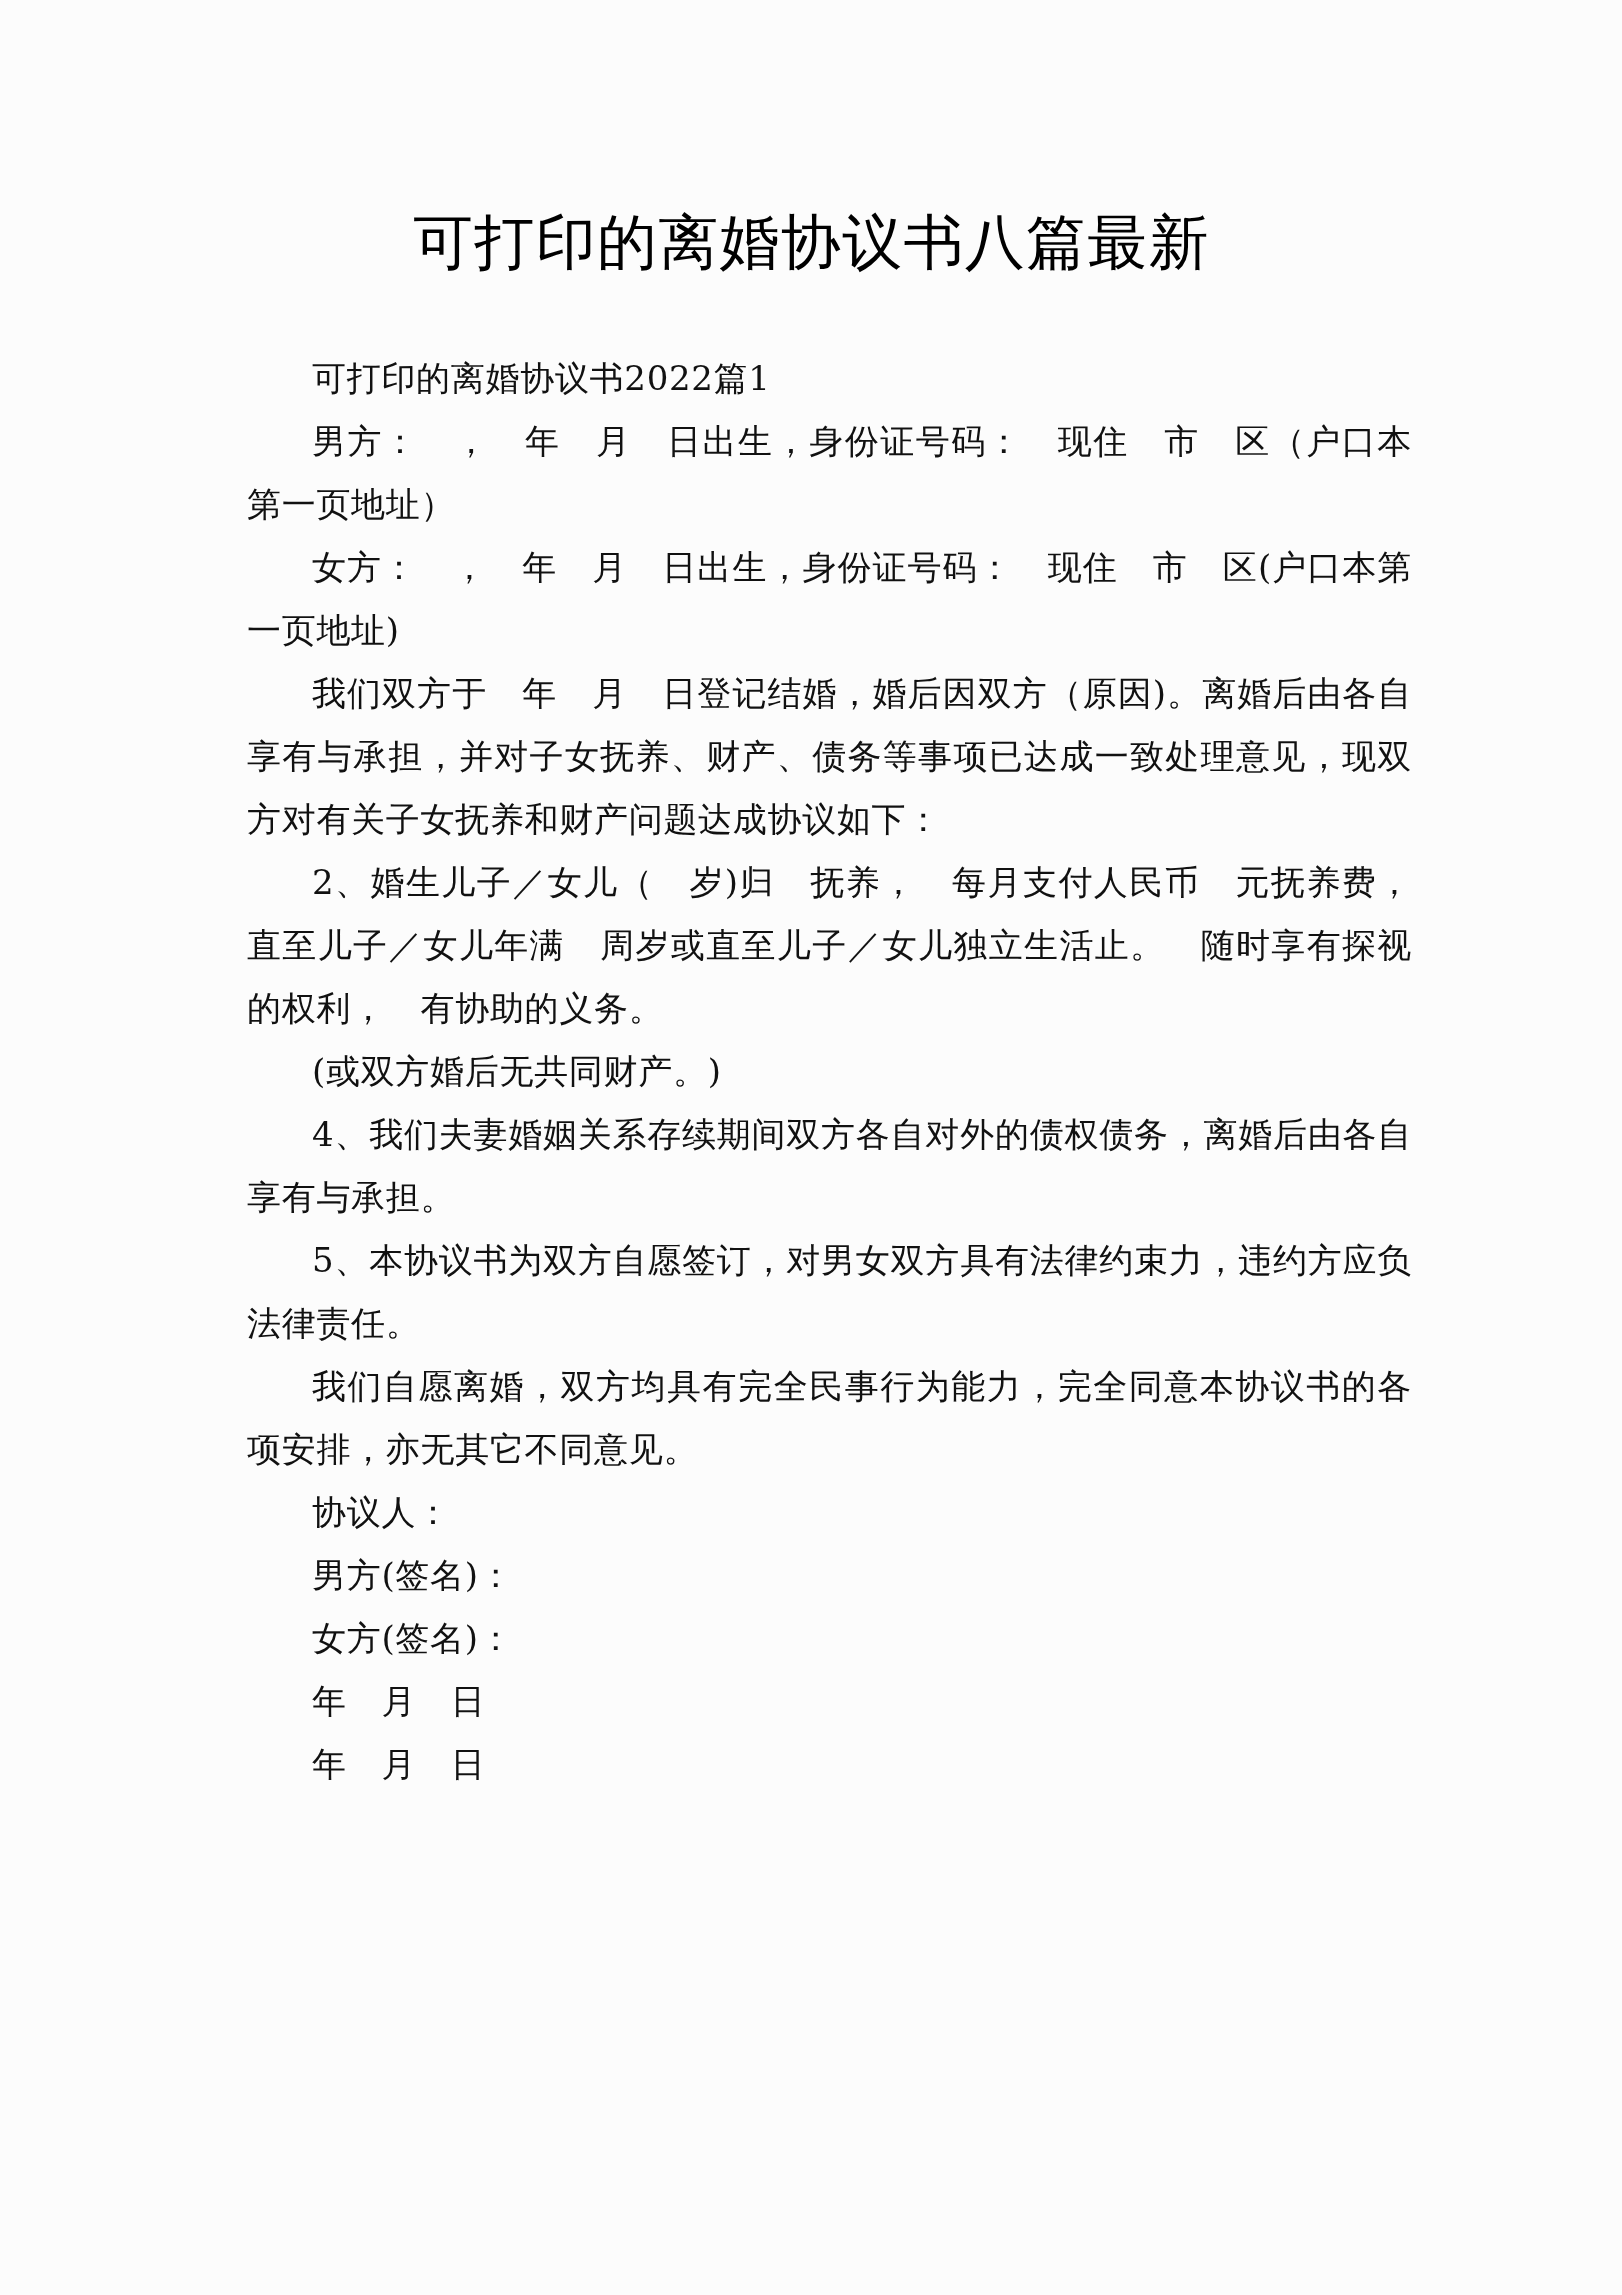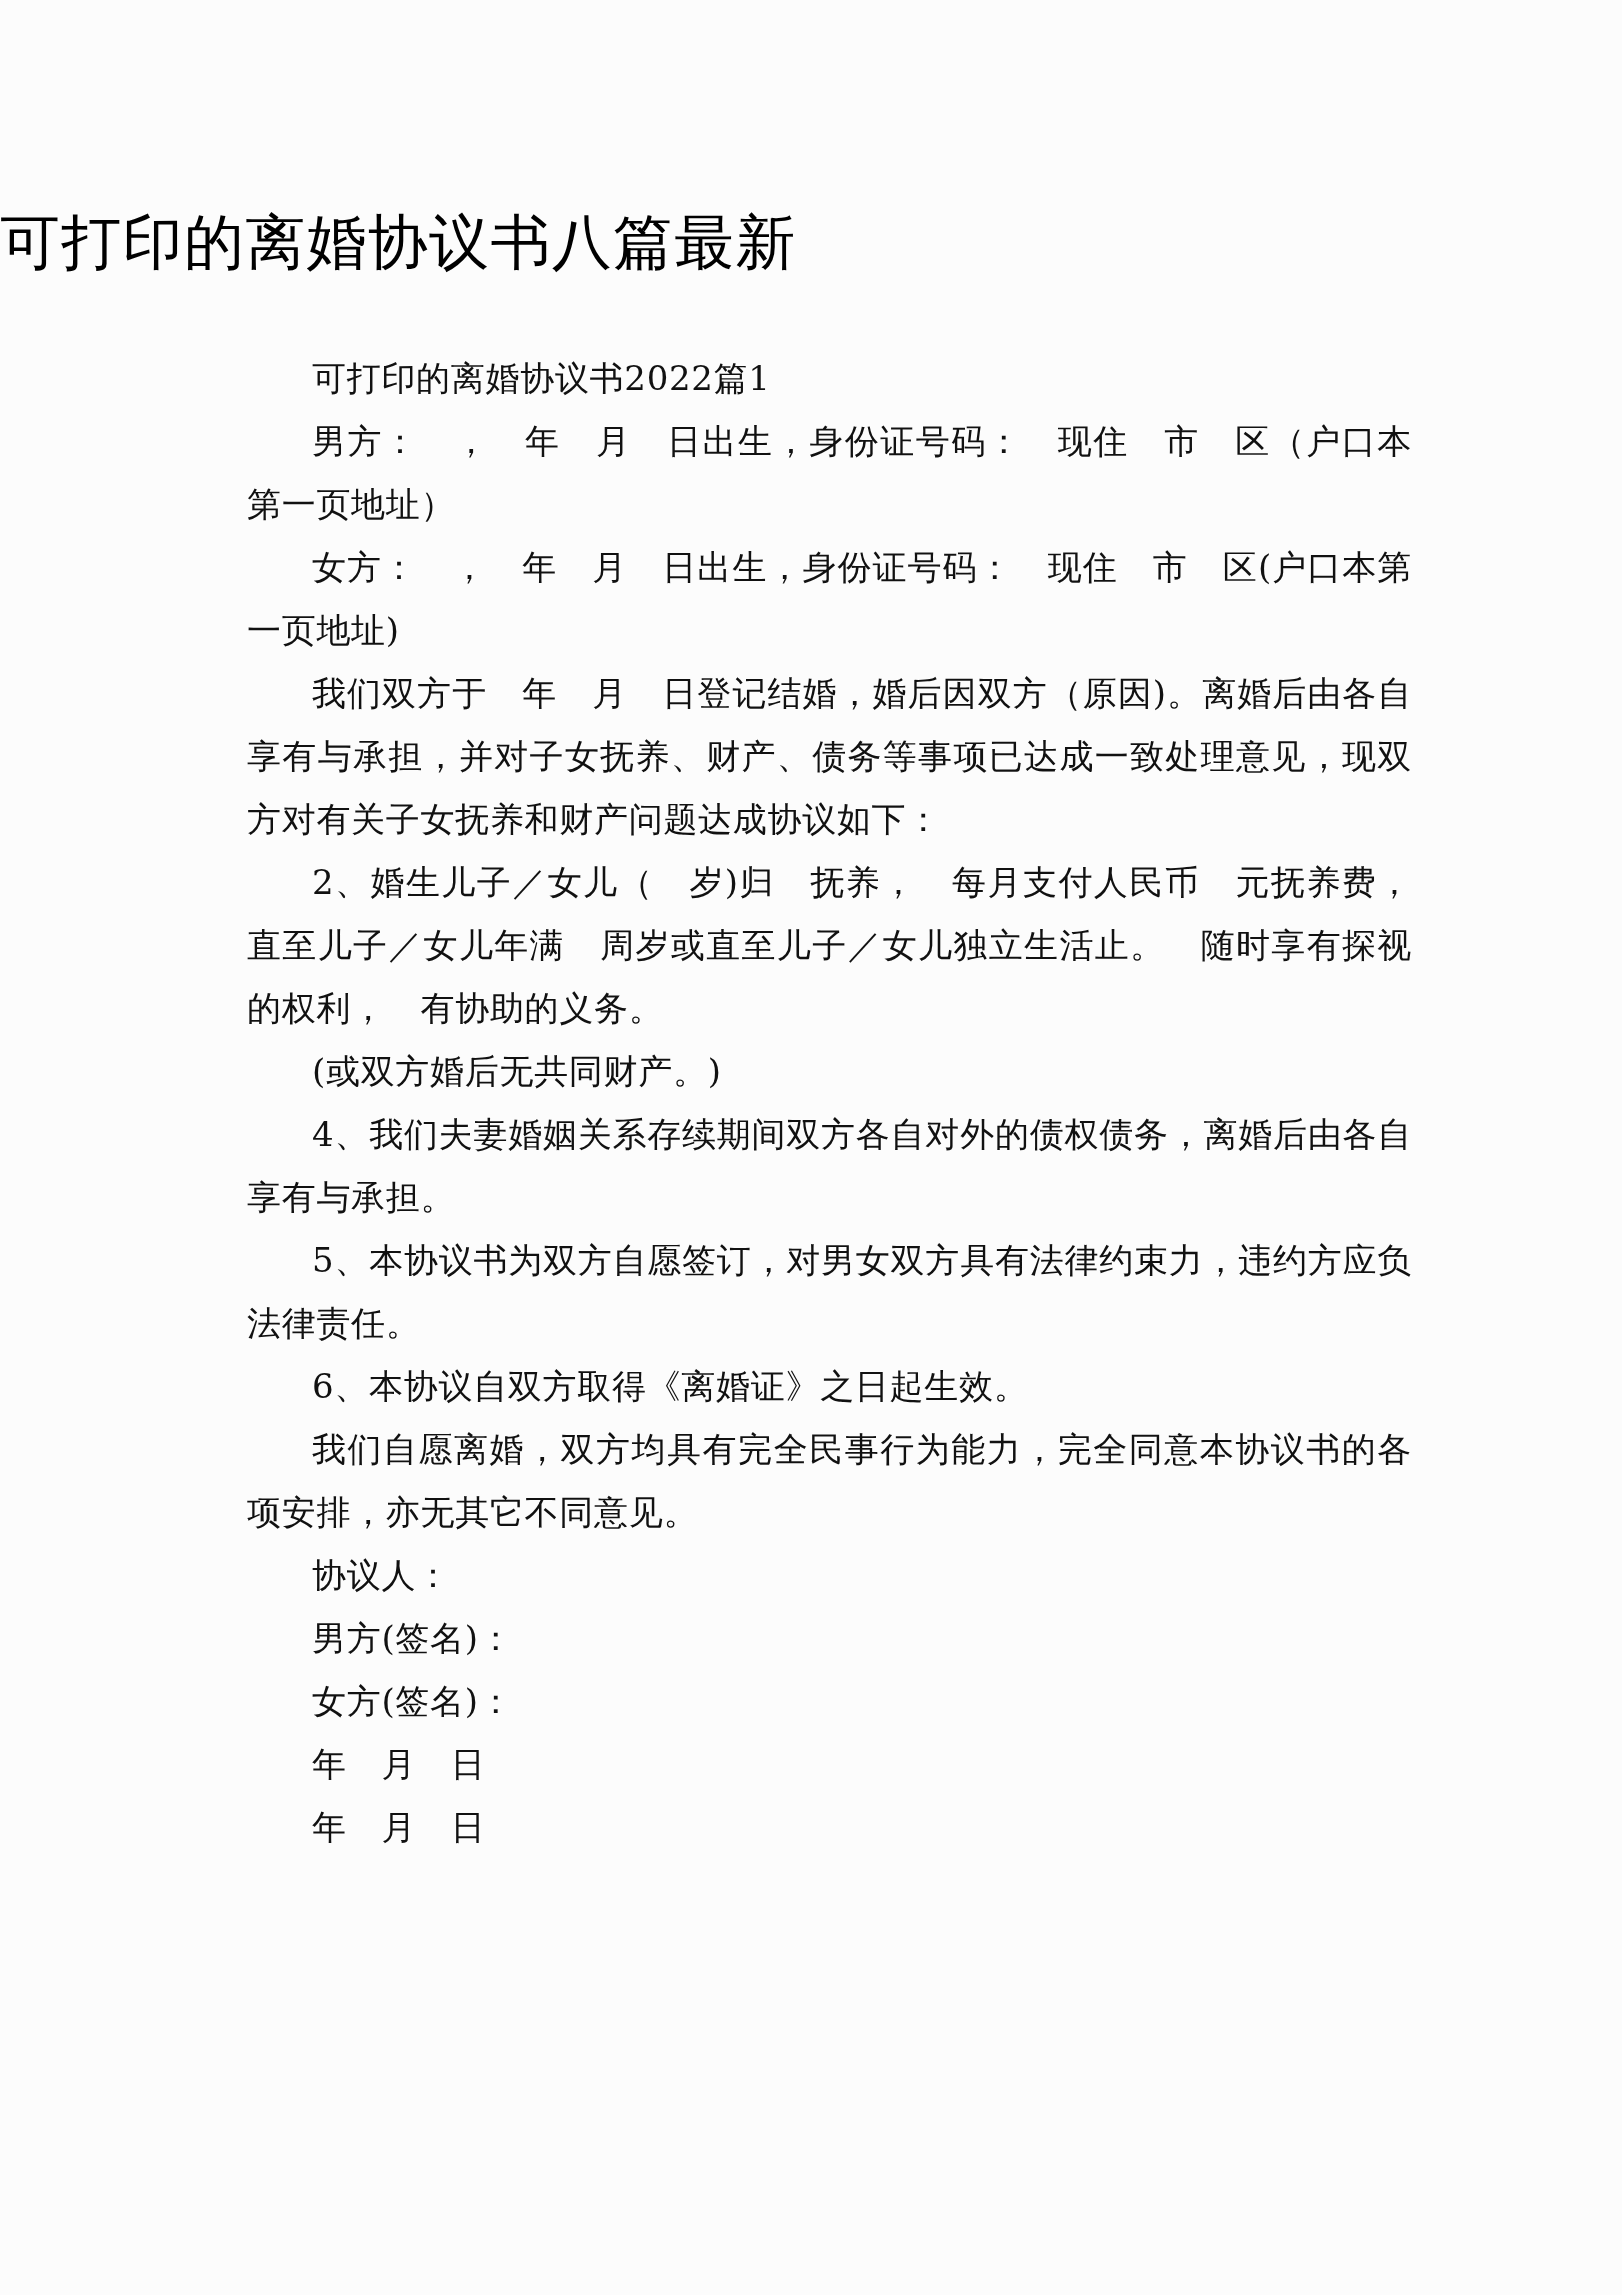--- a/index.html
+++ b/index.html
@@ -21,21 +21,21 @@
       top: 0;
       width: 1623px;
       height: 2295px;
       background: #fcfcfc;
     }
     .title {
       position: absolute;
       left: 0;
       width: 1623px;
       top: 196px;
-      text-align: left;
+      text-align: center;
       font-size: 60px;
       line-height: 92px;
       letter-spacing: 1.3px;
       color: #000;
       font-weight: normal;
       margin: 0;
     }
     .body-text {
       position: absolute;
       left: 247px;
@@ -60,21 +60,20 @@
 
   <div class="body-text">
     <p class="para">可打印的离婚协议书2022篇1</p>
     <p class="para">男方：　，　年　月　日出生，身份证号码：　现住　市　区（户口本第一页地址）</p>
     <p class="para">女方：　，　年　月　日出生，身份证号码：　现住　市　区(户口本第一页地址)</p>
     <p class="para">我们双方于　年　月　日登记结婚，婚后因双方（原因)。离婚后由各自享有与承担，并对子女抚养、财产、债务等事项已达成一致处理意见，现双方对有关子女抚养和财产问题达成协议如下：</p>
     <p class="para">2、婚生儿子／女儿（　岁)归　抚养，　每月支付人民币　元抚养费，直至儿子／女儿年满　周岁或直至儿子／女儿独立生活止。　随时享有探视的权利，　有协助的义务。</p>
     <p class="para">(或双方婚后无共同财产。)</p>
     <p class="para">4、我们夫妻婚姻关系存续期间双方各自对外的债权债务，离婚后由各自享有与承担。</p>
     <p class="para">5、本协议书为双方自愿签订，对男女双方具有法律约束力，违约方应负法律责任。</p>
-    <p class="para">6、本协议自双方取得《离婚证》之日起生效。</p>
     <p class="para">我们自愿离婚，双方均具有完全民事行为能力，完全同意本协议书的各项安排，亦无其它不同意见。</p>
     <p class="para">协议人：</p>
     <p class="para">男方(签名)：</p>
     <p class="para">女方(签名)：</p>
     <p class="para">年　月　日</p>
     <p class="para">年　月　日</p>
   </div>
 </div>
 
 

